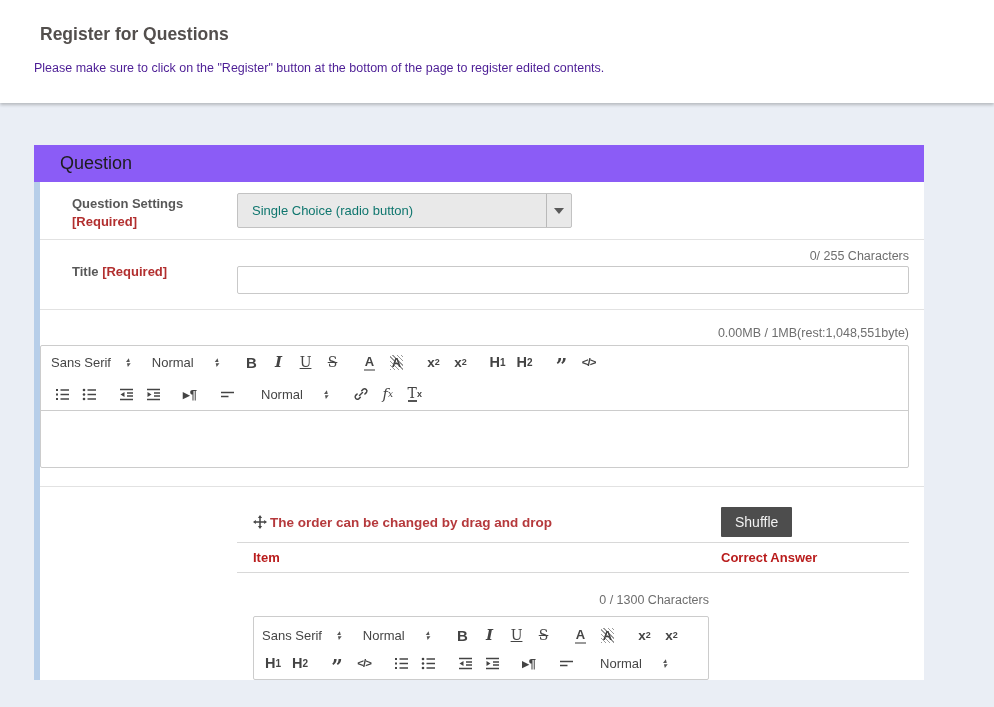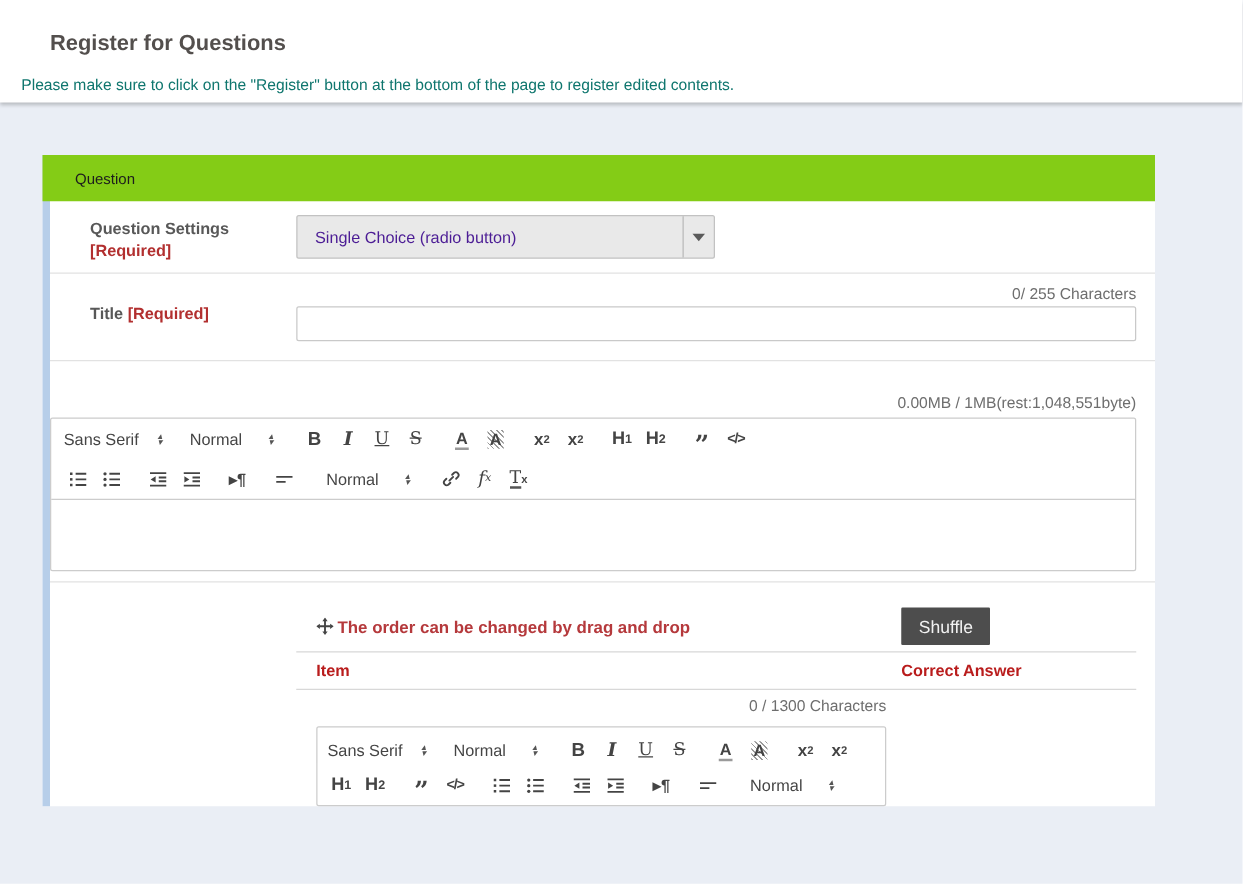--- a/index.html
+++ b/index.html
@@ -1,26 +1,26 @@
 <!DOCTYPE html>
 <html><head>
 <meta charset="utf-8">
 <style>
   * { margin:0; padding:0; box-sizing:border-box; }
   html,body { width:994px; height:707px; overflow:hidden; }
   body { background:#eaeef5; font-family:"Liberation Sans", sans-serif; position:relative; }
 
   
-  .page-header { background:#ffffff; height:82px; box-shadow:0 2px 3px rgba(0,0,0,0.22); position:relative; z-index:2; }
+  .page-header { background:#ffffff; height:103px; box-shadow:0 2px 3px rgba(0,0,0,0.22); position:relative; z-index:2; }
   .page-title { padding:24px 0 0 40px; font-size:17.5px; font-weight:bold; color:#534f4d; }
-  .page-notice { margin:16px 0 0 17px; font-size:12.5px; color:#0f766e; }
+  .page-notice { margin:16px 0 0 34px; font-size:12.5px; color:#4c1d95; }
 
   
   .card { margin:42px 70px 0 34px; background:#ffffff; border-left:6px solid #b7cee9; position:relative; z-index:1; }
-  .card-header { background:#84cc16; margin-left:-6px; height:37px; display:flex; align-items:center; padding-left:26px; font-size:12px; color:#1d1d1d; }
+  .card-header { background:#8b5cf6; margin-left:-6px; height:37px; display:flex; align-items:center; padding-left:26px; font-size:18px; color:#1d1d1d; }
 
   .row { display:flex; border-bottom:1px solid #e2e2e2; }
   .row-label { width:197px; padding-left:32px; padding-right:8px; font-size:13px; font-weight:bold; color:#585858; line-height:18px; }
   .row-content { flex:1; padding-right:15px; }
   .req { color:#b22f2f; font-weight:bold; }
 
   .row-settings { height:58px; }
   .row-settings .row-label { padding-top:13px; }
   .row-settings .sel { margin-top:11px; }
 
@@ -29,27 +29,27 @@
 
   .row-contents { height:177px; }
   .row-contents .row-label { align-self:center; }
 
   .row-numitems { height:50px; }
   .row-numitems .row-label { padding-top:8px; }
   .row-numitems .sel { margin-top:6px; height:33px; }
 
   .counter { font-size:12.5px; color:#6e6e6e; text-align:right; line-height:16px; }
   .row-title .counter { margin-top:8px; }
-  .row-contents .counter { margin-top:25px; }
+  .row-contents .counter { margin-top:15px; }
 
   .text-input { display:block; width:100%; height:28px; margin-top:2px; border:1px solid #c9c9c9; border-radius:2px; background:#fff; padding:0 8px; font-size:13px; color:#333; outline:none; }
 
   
   .sel { width:335px; height:35px; background:#e9e9e9; border:1px solid #c2c2c2; border-radius:2px; display:flex; align-items:stretch; cursor:default; }
-  .sel-text { flex:1; display:flex; align-items:center; padding-left:14px; font-size:13px; color:#4c1d95; }
+  .sel-text { flex:1; display:flex; align-items:center; padding-left:14px; font-size:13px; color:#0f766e; }
   .sel-btn { width:25px; border-left:1px solid #b9b9b9; display:flex; align-items:center; justify-content:center; }
   .tri-down { width:0; height:0; border-left:5px solid transparent; border-right:5px solid transparent; border-top:6px solid #5a5a5a; }
 
   
   .editor { border:1px solid #cccccc; border-radius:2px; background:#fff; }
   .editor-contents { margin-top:4px; }
   .tb-head { border-bottom:1px solid #ccc; }
   .tb-row { height:32px; display:flex; align-items:center; padding:0 10px; }
   .tb-flow { display:flex; flex-wrap:wrap; align-items:center; padding:6px 8px 4px; row-gap:4px; }
   .ed-body { height:56px; }
@@ -87,21 +87,21 @@
   .ans-toprow { display:flex; align-items:center; margin-top:20px; }
   .ans-left { flex:0 0 484px; display:flex; align-items:flex-start; padding-left:16px; }
   .ans-right { flex:1; }
   .drag-note { font-size:13.5px; font-weight:bold; color:#b5393c; margin-left:3px; }
   .move-handle { display:inline-flex; cursor:move; }
   .shuffle { background:#4d4d4d; color:#f2f2f2; border:none; font-size:14px; padding:7px 14px; border-radius:1px; cursor:pointer; font-family:"Liberation Sans", sans-serif; }
   .tdiv { height:1px; background:#d8d8d8; }
   .tdiv-1 { margin-top:5px; }
   .ans-header { display:flex; padding:7px 0; }
   .th { font-size:13px; font-weight:bold; color:#b91c1c; }
-  .item-counter { width:472px; margin-top:5px; text-align:right; font-size:12.5px; color:#6e6e6e; line-height:16px; }
+  .item-counter { width:472px; margin-top:19px; text-align:right; font-size:12.5px; color:#6e6e6e; line-height:16px; }
   .editor-item { width:456px; margin-left:16px; margin-top:8px; }
 
   svg .st { stroke:#444; stroke-width:1.5; }
   svg .fl { fill:#444; }
 </style>
 </head>
 <body>
 
 <header class="page-header">
   <h1 class="page-title">Register for Questions</h1>

